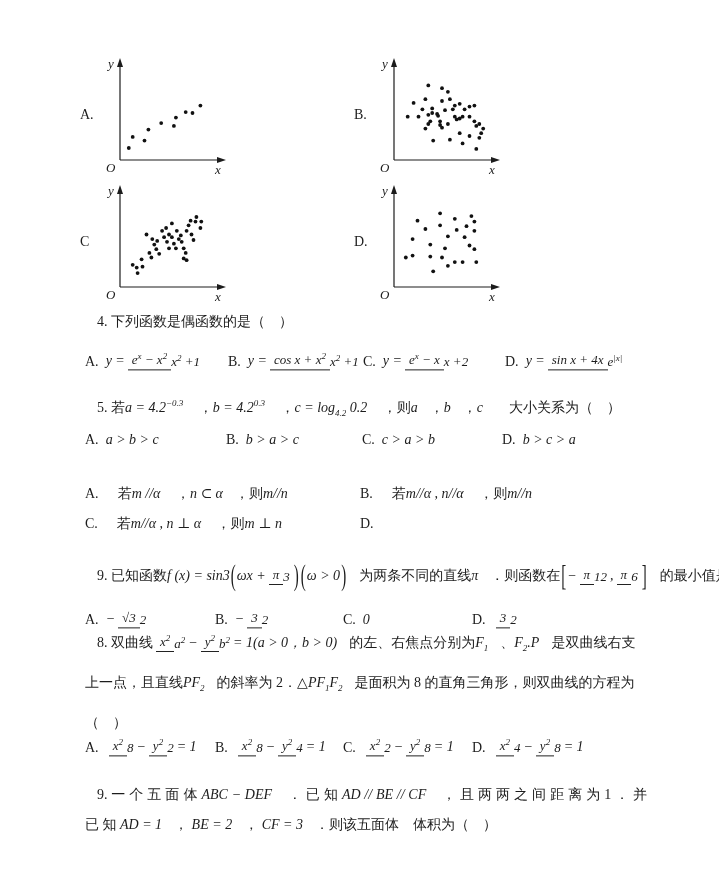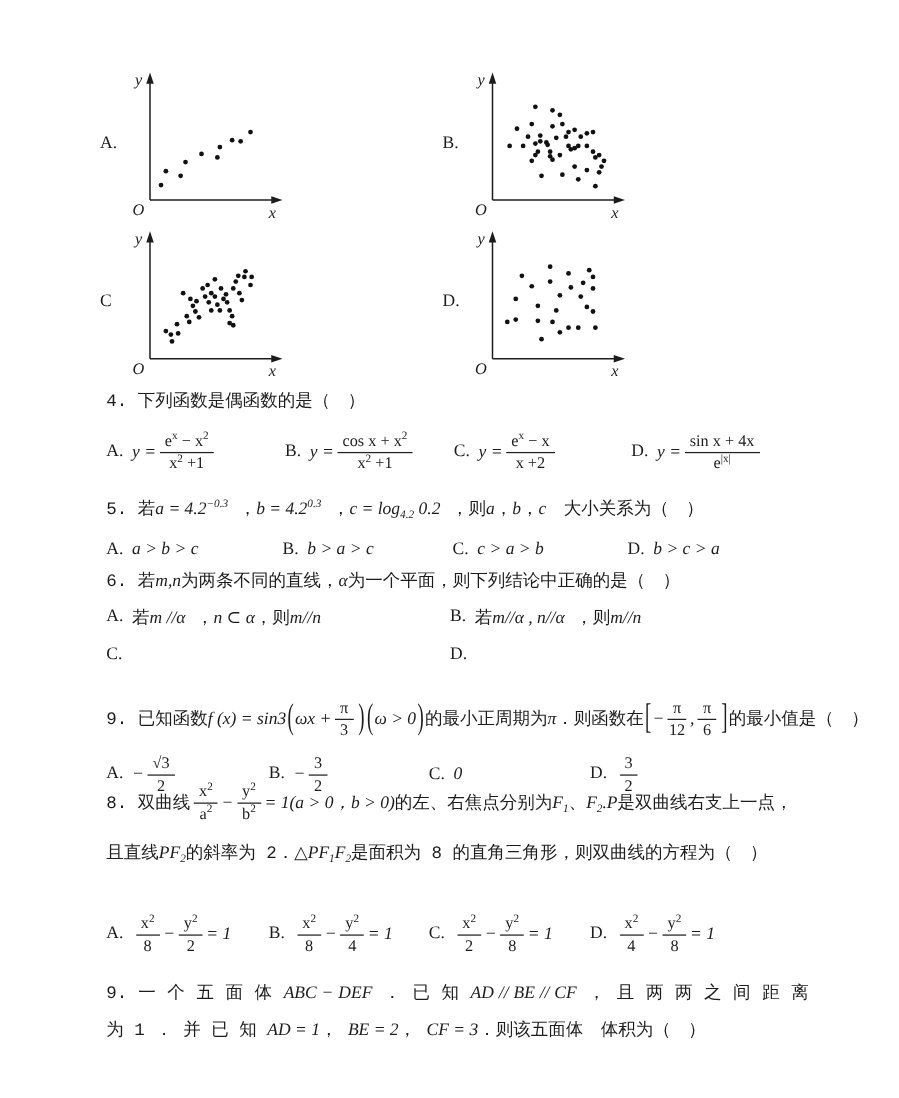--- a/index.html
+++ b/index.html
@@ -11,26 +11,26 @@
   .plab{width:24px;font-size:14px;}
   .axl{stroke:#1c1c1c;stroke-width:1.2;fill:none;}
   .axa{fill:#1c1c1c;}
   .ax{font-family:"Liberation Serif","DejaVu Serif",serif;font-style:italic;font-size:13px;fill:#1c1c1c;}
   .pts circle{fill:#111;}
   
   .stem{position:absolute;font-size:14px;line-height:22px;}
   .tall{line-height:40px;}
   .wrapb{width:562px;}
   .just{text-align:justify;line-height:30px;}
-  .tx{font-family:Liberation Mono, monospace;}
+  .tx{font-family:Liberation Serif, serif;margin-left:12px;}
   .mi{font-family:"Liberation Serif","DejaVu Serif",serif;font-style:italic;}
   sup{font-size:9px;line-height:0;}
   sub{font-size:9px;line-height:0;}
-  .frac{display:inline-flex;flex-direction:column;align-items:center;vertical-align:middle;
-        margin:0 3px;font-size:13px;line-height:1.15;}
+  .frac{display:inline-flex;flex-direction:row;align-items:center;vertical-align:middle;
+        margin:0 3px;font-style:italic;font-size:13px;line-height:1.15;}
   .frac .num{padding:0 4px 1px;border-bottom:1px solid #222;}
   .frac .den{padding-top:1px;}
   .bp{display:inline-block;vertical-align:middle;transform:scaleY(1.9);font-size:15px;
       line-height:1;padding:0 1px;}
   .orow{position:absolute;left:0;width:100%;height:0;}
   .opt{position:absolute;display:inline-flex;align-items:center;gap:7px;
        transform:translateY(-50%);font-size:14px;white-space:nowrap;}
   .lab{font-style:normal;}
 </style>
 </head>
@@ -265,44 +265,44 @@
     <span class="opt" style="left:362px;">
         <span class="lab">C.</span>
         <span><span class="mi">c &gt; a &gt; b</span></span>
       </span>
     <span class="opt" style="left:502px;">
         <span class="lab">D.</span>
         <span><span class="mi">b &gt; c &gt; a</span></span>
       </span>
   </div>
 
-  <div class="stem" style="left:85px;top:455px;"><span class="tx">6. 若</span><span class="mi">m,n</span><span class="tx">为两条不同的直线，</span><span class="mi">α</span><span class="tx">为一个平面，则下列结论中正确的是（　）</span></div>
   <div class="orow" style="top:494px;">
     <span class="opt" style="left:85px;">
         <span class="lab">A.</span>
         <span><span class="tx">若</span><span class="mi">m //α</span><span class="tx"> ，</span><span class="mi">n ⊂ α</span><span class="tx">，则</span><span class="mi">m//n</span></span>
       </span>
     <span class="opt" style="left:360px;">
         <span class="lab">B.</span>
         <span><span class="tx">若</span><span class="mi">m//α , n//α</span><span class="tx"> ，则</span><span class="mi">m//n</span></span>
       </span>
   </div>
   <div class="orow" style="top:524px;">
     <span class="opt" style="left:85px;">
         <span class="lab">C.</span>
+        <span><span class="tx">若</span><span class="mi">m//α , n ⊥ α</span><span class="tx"> ，则</span><span class="mi">m ⊥ n</span></span>
       </span>
     <span class="opt" style="left:360px;">
         <span class="lab">D.</span>
       </span>
   </div>
 
   <div class="stem tall" style="left:85px;top:556px;white-space:nowrap;"><span class="tx">9. 已知函数</span><span class="mi">f (x) = sin3</span><span class="bp">(</span><span class="mi">ωx +</span><span class="frac">
         <span class="num">π</span>
         <span class="den">3</span>
-      </span><span class="bp">)</span><span class="bp">(</span><span class="mi">ω &gt; 0</span><span class="bp">)</span><span class="tx">的最小正周期为</span><span class="mi">π</span><span class="tx">．则函数在</span><span class="bp">[</span><span class="mi">−</span><span class="frac">
+      </span><span class="bp">)</span><span class="bp">(</span><span class="mi">ω &gt; 0</span><span class="bp">)</span><span class="tx">为两条不同的直线</span><span class="mi">π</span><span class="tx">．则函数在</span><span class="bp">[</span><span class="mi">−</span><span class="frac">
         <span class="num">π</span>
         <span class="den">12</span>
       </span><span class="mi">,</span><span class="frac">
         <span class="num">π</span>
         <span class="den">6</span>
       </span><span class="bp">]</span><span class="tx">的最小值是（　）</span></div>
   <div class="orow" style="top:620px;">
     <span class="opt" style="left:85px;">
         <span class="lab">A.</span>
         <span><span class="mi">−</span><span class="frac">

